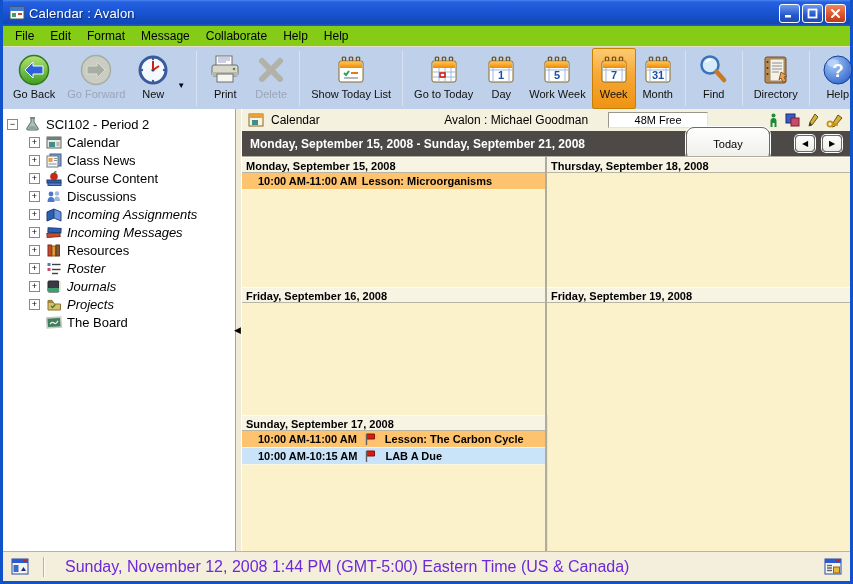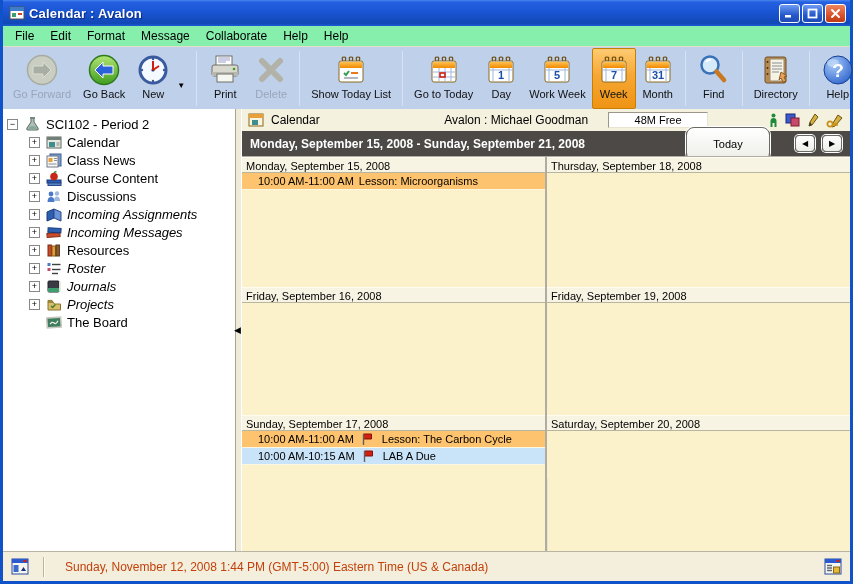--- a/index.html
+++ b/index.html
@@ -2,28 +2,28 @@
 <html><head>
 <meta charset="utf-8">
 <style>
   * { box-sizing: border-box; margin: 0; padding: 0; }
   html,body { width:853px; height:584px; overflow:hidden; font-family:"Liberation Sans", sans-serif; }
   .window { width:853px; height:584px; border:3px solid #0F52C9; border-top:none; display:flex; flex-direction:column; background:#F2EEDB; }
 
   
   .titlebar { height:26px; flex:0 0 26px; background:linear-gradient(#4A86F0 0%, #2460DF 8%, #1A55D4 45%, #1148B6 90%, #1C5CD8 100%); display:flex; align-items:center; padding:0 4px; }
   .titlebar .app-icon { margin:0 4px 0 2px; }
-  .titlebar .title-text { color:#fff; font-weight:bold; font-size:13px; text-shadow:1px 1px 1px #0A2A80; letter-spacing:.2px; }
+  .titlebar .title-text { color:#fff; font-weight:normal; font-size:13px; text-shadow:1px 1px 1px #0A2A80; letter-spacing:.2px; }
   .win-btns { margin-left:auto; display:flex; gap:2px; }
   .win-btn { width:21px; height:19px; border:1px solid #fff; border-radius:3px; display:flex; align-items:center; justify-content:center; }
   .win-btn.blue { background:linear-gradient(#6E9BF2,#2457CC 60%,#1E4BB4); }
   .win-btn.red  { background:linear-gradient(#F0865E,#D9512B 60%,#BE3A14); }
 
   
-  .menubar { height:21px; flex:0 0 21px; background:#86efac; display:flex; align-items:center; padding-left:4px; border-bottom:1px solid #E2DEC8; }
+  .menubar { height:21px; flex:0 0 21px; background:#84cc16; display:flex; align-items:center; padding-left:4px; border-bottom:1px solid #E2DEC8; }
   .menu-item { font-size:12px; color:#000; padding:2px 8px; cursor:default; }
 
   
   .toolbar { height:62px; flex:0 0 62px; background:#BFD0EA; display:flex; align-items:stretch; padding:1px 4px 0 4px; }
   .tb-btn { display:flex; flex-direction:column; align-items:center; justify-content:flex-start; padding:2px 5px 1px; border:1px solid transparent; }
   .tb-icon { height:37px; display:flex; align-items:center; justify-content:center; }
   .tb-label { font-size:11px; color:#101010; white-space:nowrap; }
   .tb-btn.disabled .tb-label { color:#9AA5B8; }
   .tb-btn.selected { background:linear-gradient(#FDCB72,#F6A735 45%,#EF9414); border:1px solid #C87E00; border-radius:2px; }
   .tb-sep { width:1px; background:#90A5C8; border-right:1px solid #D8E2F2; margin:3px 5px; }
@@ -52,40 +52,40 @@
   .info-icons { margin-left:auto; display:flex; align-items:center; gap:7px; }
 
   
   .week-bar { height:25px; flex:0 0 25px; background:#4C4946; display:flex; align-items:center; padding:0 8px; }
   .week-range { color:#fff; font-weight:bold; font-size:12px; }
   .today-btn { margin-left:auto; margin-right:18px; width:84px; height:34px; background:linear-gradient(#ffffff,#EDEDE8); border:1px solid #6A6A66; box-shadow:0 0 0 1px #fff; border-radius:8px; font-size:11px; color:#000; display:flex; align-items:center; justify-content:center; }
   .nav-btn { width:20px; height:17px; background:linear-gradient(#ffffff,#EDEDE8); border:1px solid #6A6A66; box-shadow:0 0 0 1px #fff; border-radius:4px; font-size:8px; color:#000; display:flex; align-items:center; justify-content:center; margin-left:7px; }
 
   
   .grid { flex:1; display:flex; min-height:0; border-top:1px solid #B0ADA0; }
-  .grid-col { flex:1; display:flex; flex-direction:column; background:#FBF2CC; min-width:0; }
+  .grid-col { flex:1; display:flex; flex-direction:column; background:#FBF2CC; min-width:0;font-weight:bold; }
   .grid-col.right { border-left:2px solid #B0ADA0; box-shadow:inset 1px 0 0 #E8E4D0; }
   .day-cell { display:flex; flex-direction:column; overflow:hidden; }
   .day-cell.h130 { flex:0 0 130px; }
   .day-cell.h128 { flex:0 0 128px; }
   .day-cell.h64  { flex:0 0 64px; }
   .day-cell.grow { flex:1; }
   .day-cell.gap-top { margin-top:5px; }
   .day-header { height:16px; flex:0 0 16px; background:#F8F4E3; border-top:1px solid #FFFDF2; border-bottom:1px solid #B9B5A3; font-size:11px; color:#000; padding:2px 4px 0 4px; white-space:nowrap; }
   .day-body { flex:1; background:#FBF2CC; }
   .event { height:17px; display:flex; align-items:center; font-size:11px; color:#000; padding-left:16px; border-bottom:1px solid #FCF7E0; white-space:nowrap; }
   .event.orange { background:#FEC36E; }
   .event.blue   { background:#C9E3F8; }
   .event .ev-time { margin-right:5px; }
   .event .flag { margin:0 9px 0 3px; }
 
   
   .statusbar { height:30px; flex:0 0 30px; background:#F3EFDC; border-top:1px solid #B8B4A2; display:flex; align-items:center; padding:0 8px; }
   .status-sep { width:2px; height:20px; border-left:1px solid #B8B4A2; border-right:1px solid #FFFDF0; margin:0 10px 0 14px; }
-  .status-text { font-size:12px; color:#c2410c; margin-left:10px;text-align:center; }
+  .status-text { font-size:16px; color:#6d28d9; margin-left:10px;text-align:center; }
   .status-right { margin-left:auto; }
 </style>
 </head>
 <body>
 
 <svg width="0" height="0" style="position:absolute">
   <defs>
     <linearGradient id="gOrange" x1="0" y1="0" x2="0" y2="1">
       <stop offset="0" stop-color="#FFC050"></stop>
         <stop offset="1" stop-color="#F08A00"></stop>
@@ -134,37 +134,37 @@
     <span class="menu-item">File</span>
     <span class="menu-item">Edit</span>
     <span class="menu-item">Format</span>
     <span class="menu-item">Message</span>
     <span class="menu-item">Collaborate</span>
     <span class="menu-item">Help</span>
     <span class="menu-item">Help</span>
   </div>
 
   <div class="toolbar">
+    <div class="tb-btn">
+      <div class="tb-icon">
+          <svg width="34" height="34" viewBox="0 0 34 34">
+        <circle cx="17" cy="17" r="14.5" fill="url(#gGreen)" stroke="#2F7A1F" stroke-width="1.5"></circle>
+        <path d="M8 17 L16 9 L16 13 L26 13 L26 21 L16 21 L16 25 Z" fill="#2B62D9" stroke="#fff" stroke-width="1"></path>
+      </svg>
+        </div>
+      <span class="tb-label">Go Back</span>
+    </div>
     <div class="tb-btn disabled">
       <div class="tb-icon">
           <svg width="34" height="34" viewBox="0 0 34 34">
         <circle cx="17" cy="17" r="14.5" fill="#C9CDC2" stroke="#A8ACA0" stroke-width="1.5"></circle>
         <path d="M26 17 L18 9 L18 13 L8 13 L8 21 L18 21 L18 25 Z" fill="#A9AEA4" stroke="#DADED2" stroke-width="1"></path>
       </svg>
         </div>
       <span class="tb-label">Go Forward</span>
-    </div>
-    <div class="tb-btn">
-      <div class="tb-icon">
-          <svg width="34" height="34" viewBox="0 0 34 34">
-        <circle cx="17" cy="17" r="14.5" fill="url(#gGreen)" stroke="#2F7A1F" stroke-width="1.5"></circle>
-        <path d="M8 17 L16 9 L16 13 L26 13 L26 21 L16 21 L16 25 Z" fill="#2B62D9" stroke="#fff" stroke-width="1"></path>
-      </svg>
-        </div>
-      <span class="tb-label">Go Back</span>
     </div>
     <div class="tb-gap"></div>
     <div class="tb-btn">
       <div class="tb-icon">
           <svg width="32" height="32" viewBox="0 0 32 32">
         <circle cx="16" cy="16" r="13" fill="#F4FAFF" stroke="#3A5A9E" stroke-width="3"></circle>
         <circle cx="16" cy="16" r="1.6" fill="#203A70"></circle>
         <path d="M16 16 L16 7" stroke="#D02010" stroke-width="2"></path>
         <path d="M16 16 L22 12" stroke="#D02010" stroke-width="2"></path>
         <circle cx="16" cy="5" r="1.2" fill="#3A5A9E"></circle>
@@ -533,24 +533,20 @@
           <div class="day-cell h130">
             <div class="day-header"><span>Thursday, September 18, 2008</span></div>
             <div class="day-body"></div>
           </div>
 
           <div class="day-cell h128">
             <div class="day-header"><span>Friday, September 19, 2008</span></div>
             <div class="day-body"></div>
           </div>
 
-          <div class="day-cell h64">
-            <div class="day-header"><span>Saturday, September 20, 2008</span></div>
-            <div class="day-body"></div>
-          </div>
 
         </div>
       </div>
     </div>
   </div>
 
   <div class="statusbar">
     <svg width="18" height="17" viewBox="0 0 18 17">
       <rect x="1" y="1" width="16" height="15" fill="#F6F6F0" stroke="#2A4A9E"></rect>
       <rect x="1" y="1" width="16" height="4" fill="#2A5ACD"></rect>

